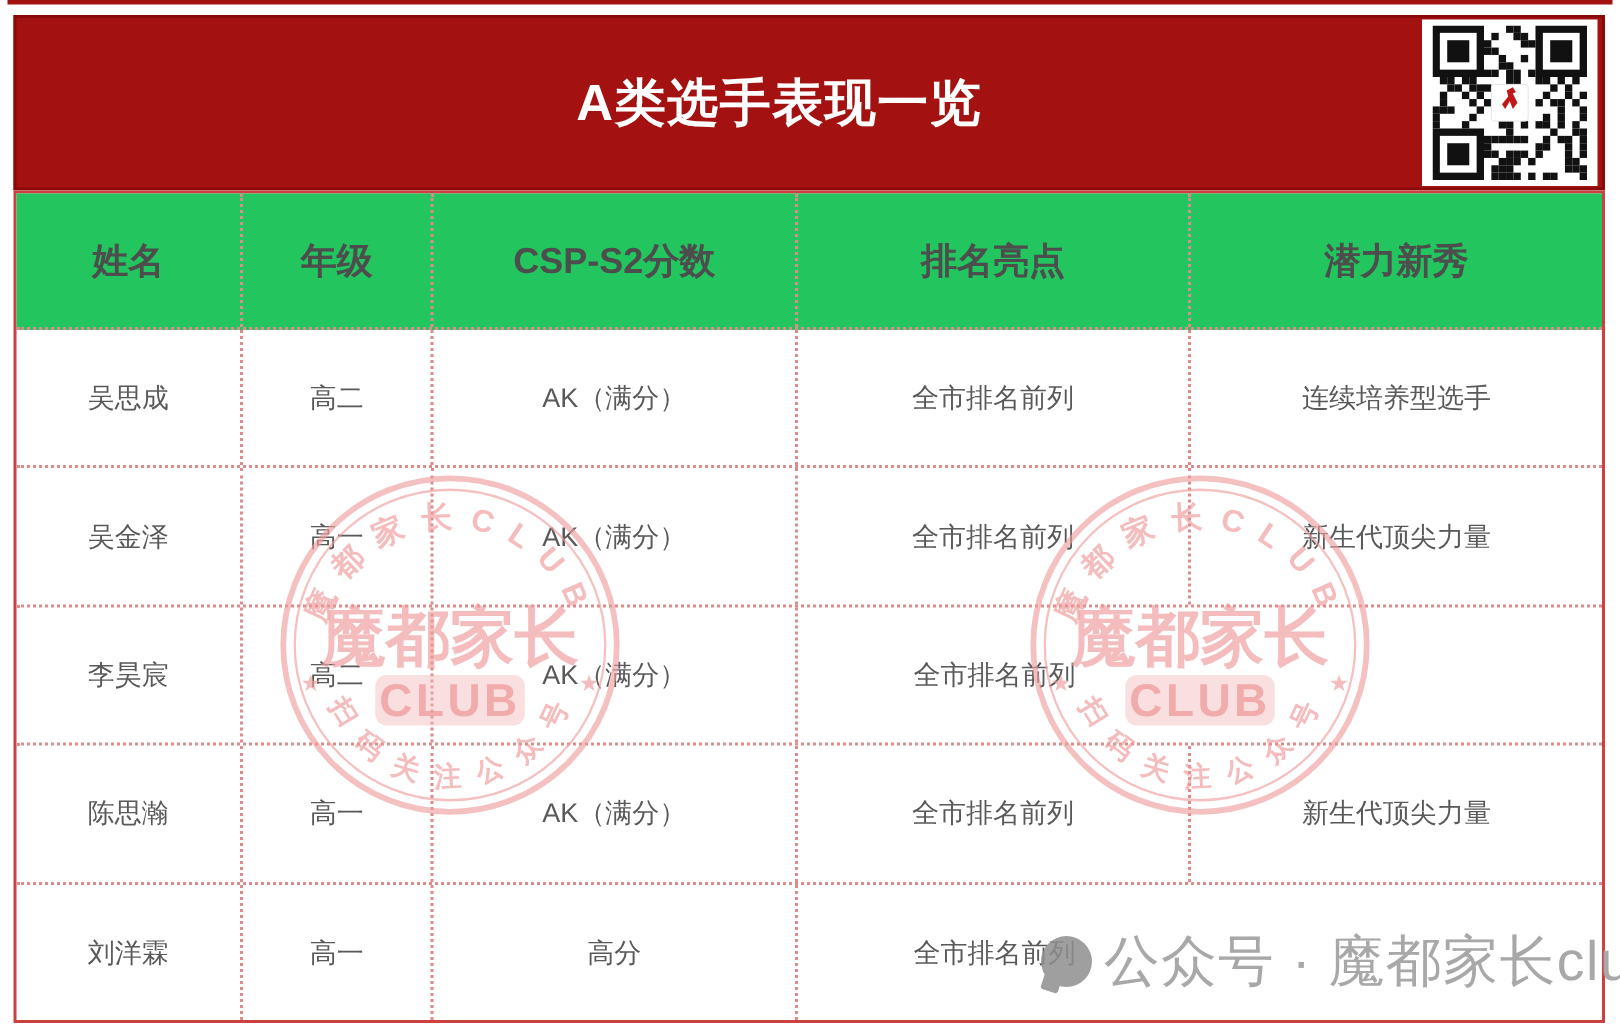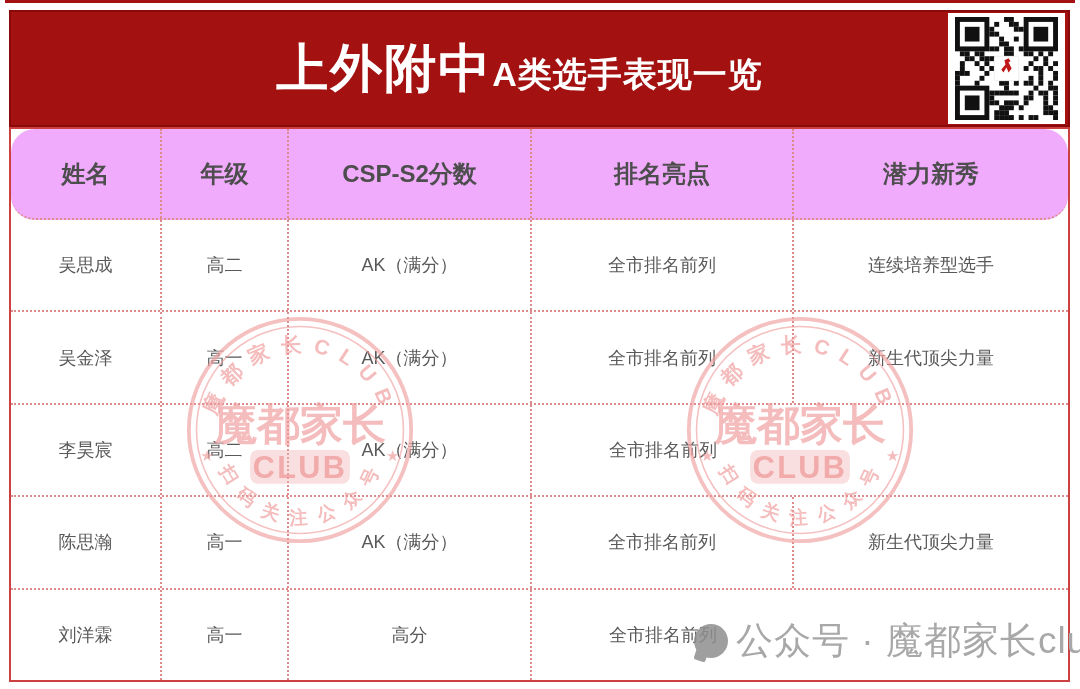--- a/index.html
+++ b/index.html
@@ -20,21 +20,21 @@
   .qr-box{position:absolute;right:3px;top:1px;width:117px;height:111px;
           background:#ffffff;display:flex;align-items:center;justify-content:center;}
   .qr-box svg{width:103px;height:103px;}
 
   
   .tbl{position:absolute;left:9px;top:127px;width:1061px;height:555px;
        border:2px solid #cc4040;box-sizing:border-box;background:#ffffff;
        display:flex;flex-direction:column;}
   .row{display:flex;border-bottom:2px dotted #dd8b8b;flex:1;}
   .row:last-child{border-bottom:none;}
-  .row.hdr{flex:none;height:89px;background:#f0abfc;border-radius:24px;}
+  .row.hdr{flex:none;height:89px;background:#22c55e;}
   .cell{border-right:2px dotted #dd8b8b;display:flex;align-items:center;
         justify-content:center;box-sizing:border-box;
         font-size:18px;color:#595959;white-space:nowrap;}
   .cell:last-child{border-right:none;}
   .hdr .cell{font-weight:bold;font-size:24px;color:#4d4d4d;}
   .c0{width:151px;flex:none;}
   .c1{width:127px;flex:none;}
   .c2{width:243px;flex:none;}
   .c3{width:262px;flex:none;}
   .c4{flex:1;}
@@ -53,21 +53,20 @@
           background:#8f8f8f;transform:rotate(18deg);border-radius:2px;}
   .footer-text{font-size:37px;color:#a8a8a8;letter-spacing:1px;white-space:nowrap;}
 </style>
 </head>
 <body>
 
 <div class="top-edge"></div>
 
 <div class="banner">
   <div class="banner-title">
-    <span class="main">上外附中</span>
       <span class="sub">A类选手表现一览</span>
   </div>
   <div class="qr-box">
     <svg id="qr-svg" viewBox="0 0 100 100">
         <rect x="47.61904761904762" y="0" width="4.761904761904762" height="4.761904761904762" fill="#111"></rect>
         <rect x="52.38095238095238" y="0" width="4.761904761904762" height="4.761904761904762" fill="#111"></rect>
         <rect x="38.095238095238095" y="4.761904761904762" width="4.761904761904762" height="4.761904761904762" fill="#111"></rect>
         <rect x="52.38095238095238" y="4.761904761904762" width="4.761904761904762" height="4.761904761904762" fill="#111"></rect>
         <rect x="57.14285714285714" y="4.761904761904762" width="4.761904761904762" height="4.761904761904762" fill="#111"></rect>
         <rect x="33.333333333333336" y="9.523809523809524" width="4.761904761904762" height="4.761904761904762" fill="#111"></rect>

